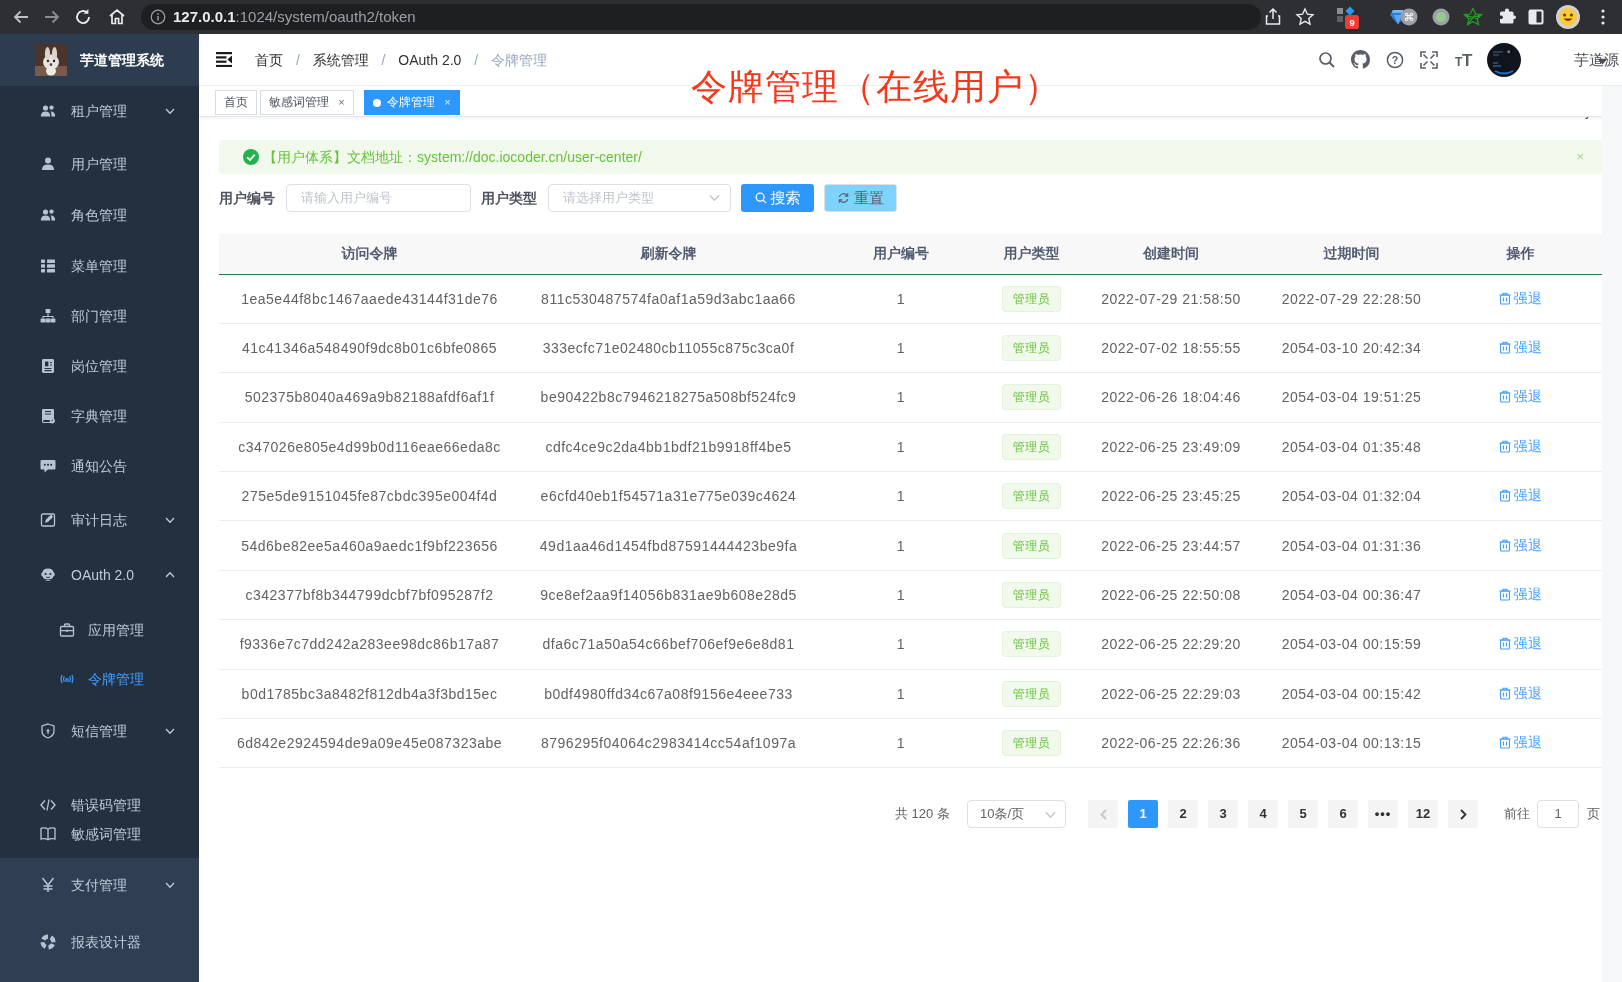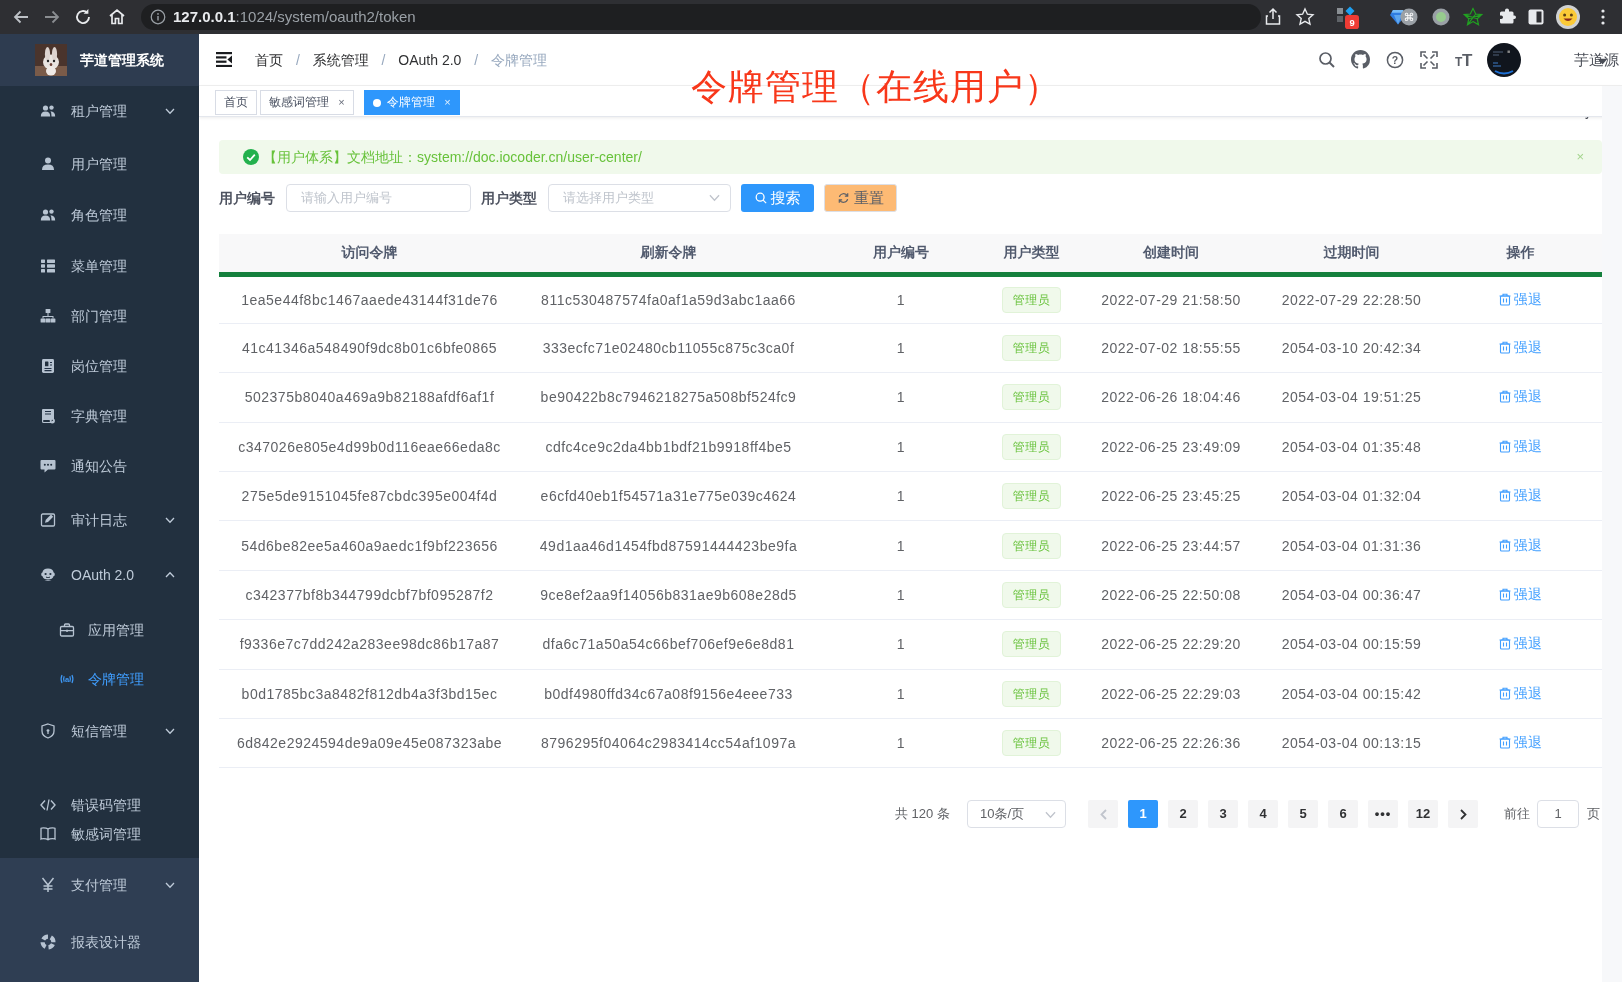--- a/index.html
+++ b/index.html
@@ -49,27 +49,27 @@
 #alert .chk { position:absolute; left:24px; top:9px; width:16px; height:16px; }
 #alert .at { position:absolute; left:44px; top:0; height:34px; line-height:34px; font-size:14px; color:#67c23a; }
 #alert .ax { position:absolute; right:18px; top:0; height:34px; line-height:34px; color:#a3d48c; font-size:13px; }
 
 
 #filter { position:absolute; left:0; top:150px; width:1423px; height:28px; }
 .flabel { position:absolute; top:0; height:28px; line-height:28px; font-size:14px; font-weight:bold; color:#4e5360; }
 .fctl { position:absolute; top:0; height:28px; border:1px solid #dcdfe6; border-radius:4px; background:#fff; font-size:13px; color:#bfc4cc; line-height:26px; }
 .btn { position:absolute; top:0; height:28px; border-radius:3px; font-size:15px; text-align:center; line-height:28px; }
 .btn.blue { background:#2e97fc; color:#fff; }
-.btn.plain { background:#fdba74; border:1px solid #dcdfe6; color:#5a5e66; line-height:26px; }
+.btn.plain { background:#7dd3fc; border:1px solid #dcdfe6; color:#5a5e66; line-height:26px; }
 
 
 #tbl { position:absolute; left:20px; top:200px; width:1383px; border-collapse:collapse; table-layout:fixed; font-size:14px; }
 #tbl th { height:40px; background:#f8f8f9; color:#515a6e; font-weight:bold; text-align:center; font-size:14px; }
 #tbl td { height:49.4px; border-bottom:1px solid #ebeef5; color:#606266; text-align:center; font-weight:normal; padding:0; letter-spacing:.5px; }
-#tbl tr.first td { border-top:5px solid #15803d; }
+#tbl tr.first td { border-top:1px solid #15803d; }
 .gtag { display:inline-block; height:26px; line-height:24px; padding:0 10px; background:#f0f9eb; border:1px solid #e1f3d8; border-radius:4px; color:#67c23a; font-size:12px; }
 .oplink { color:#409eff; }
 .oplink svg { vertical-align:-2px; margin-right:3px; }
 
 
 #pager { position:absolute; left:0; top:766px; width:1423px; height:28px; font-size:13px; color:#606266; }
 .pgtotal { position:absolute; left:696px; top:0; line-height:28px; }
 .pgsel { position:absolute; left:768px; top:0; width:99px; height:28px; border:1px solid #dcdfe6; border-radius:4px; line-height:26px; text-align:left; padding-left:12px; color:#606266; background:#fff; }
 .pbtn { position:absolute; top:0; width:30px; height:28px; background:#f4f4f5; border-radius:2px; text-align:center; line-height:28px; color:#303133; font-weight:bold; font-size:13px; }
 .pbtn.cur { background:#2e97fc; color:#fff; }

